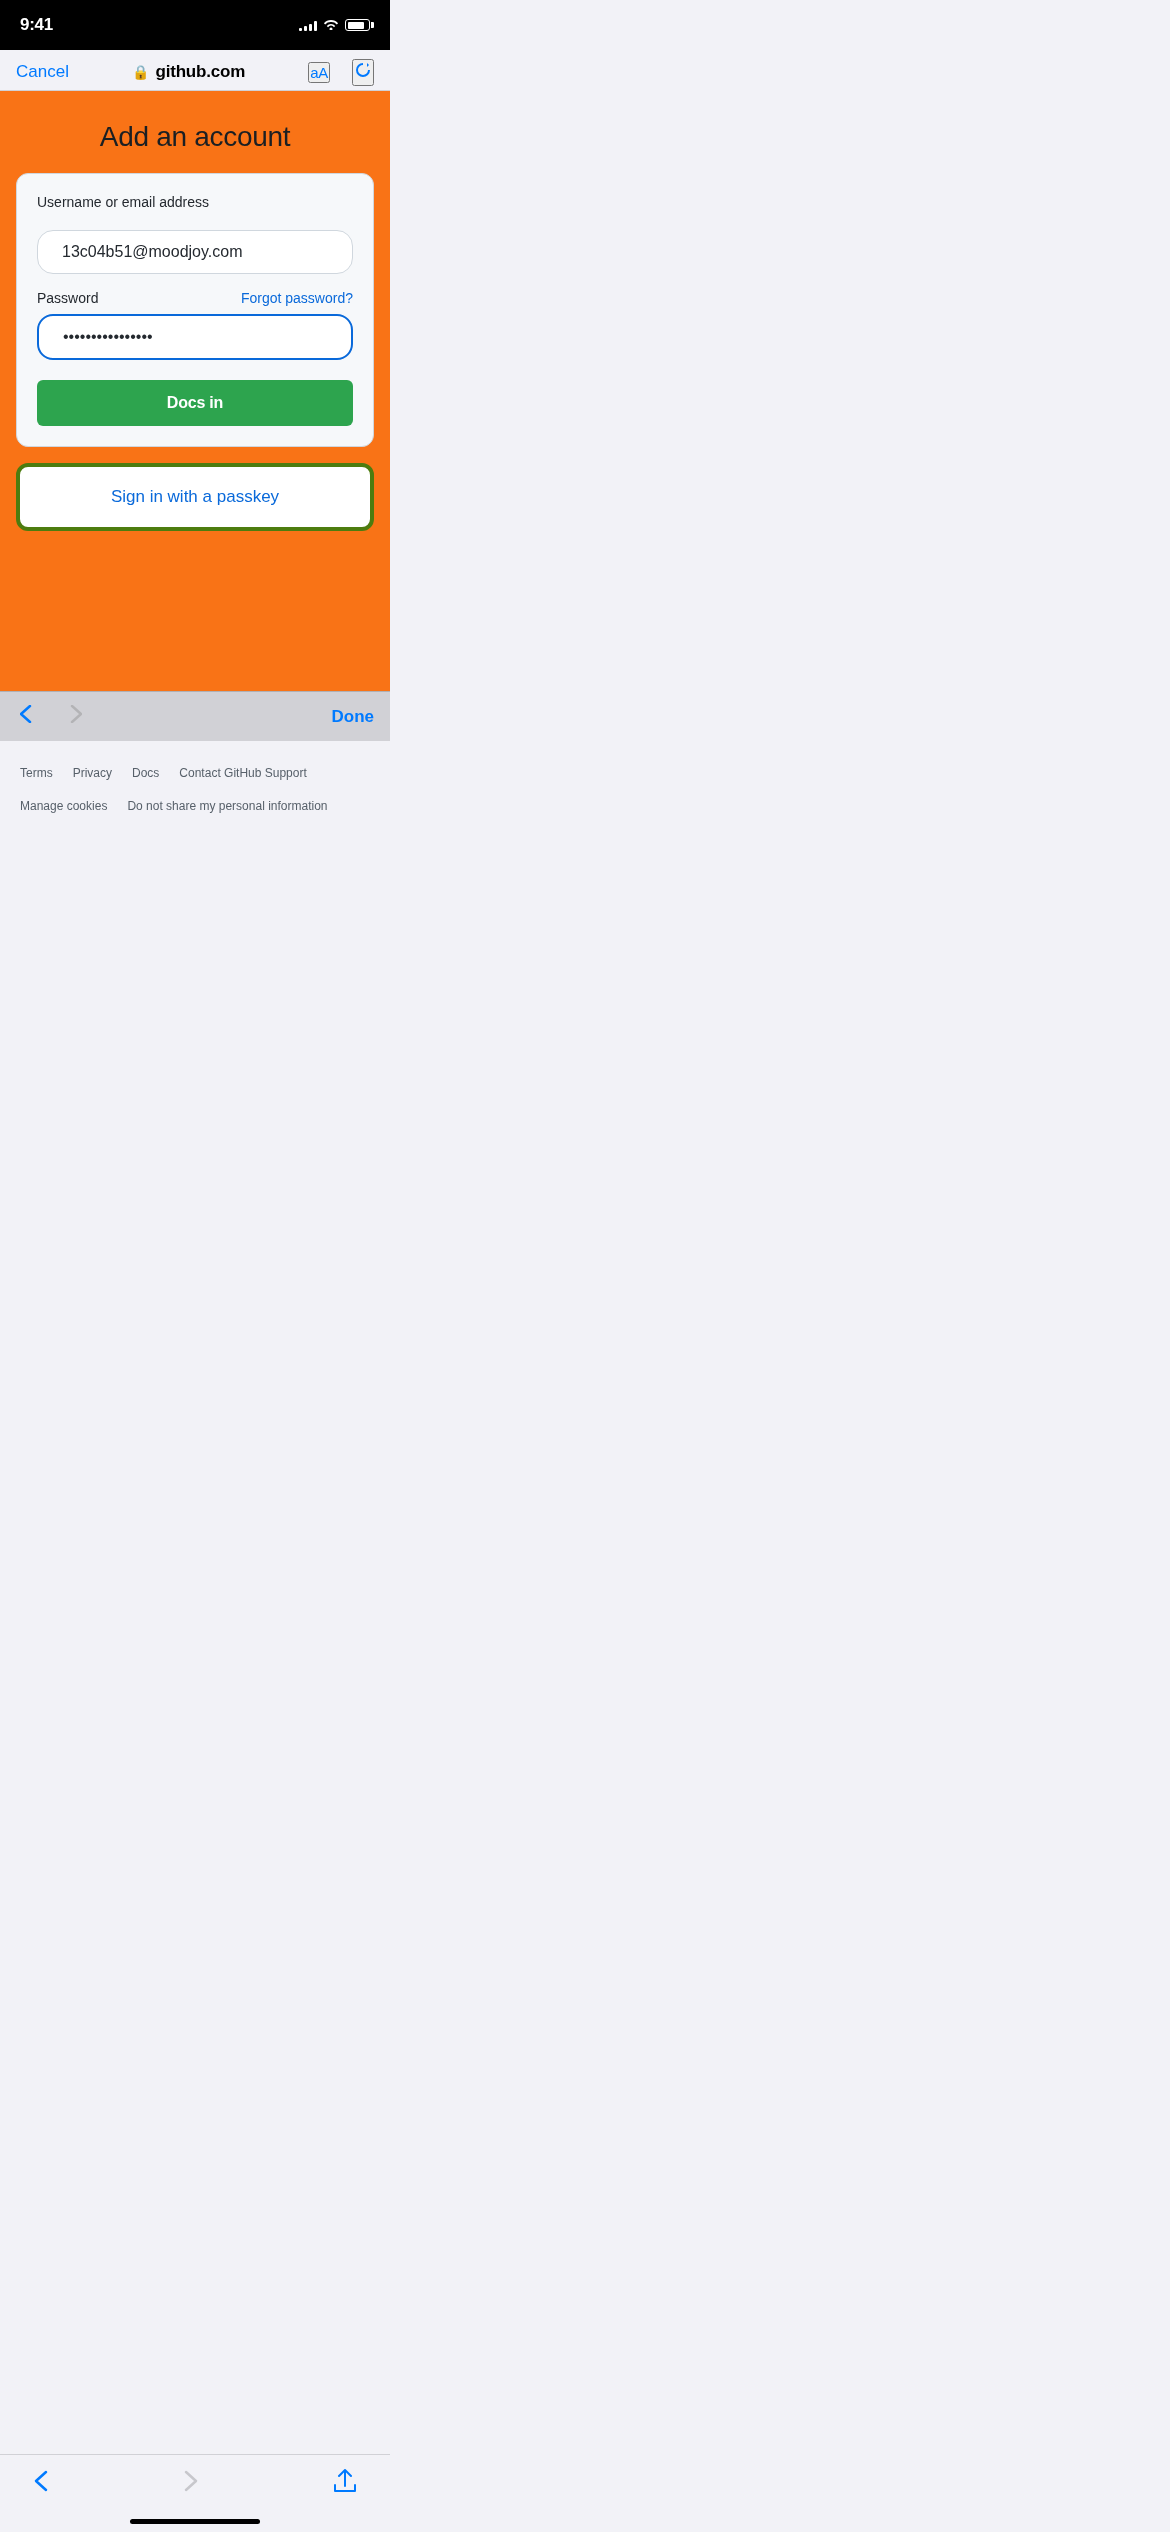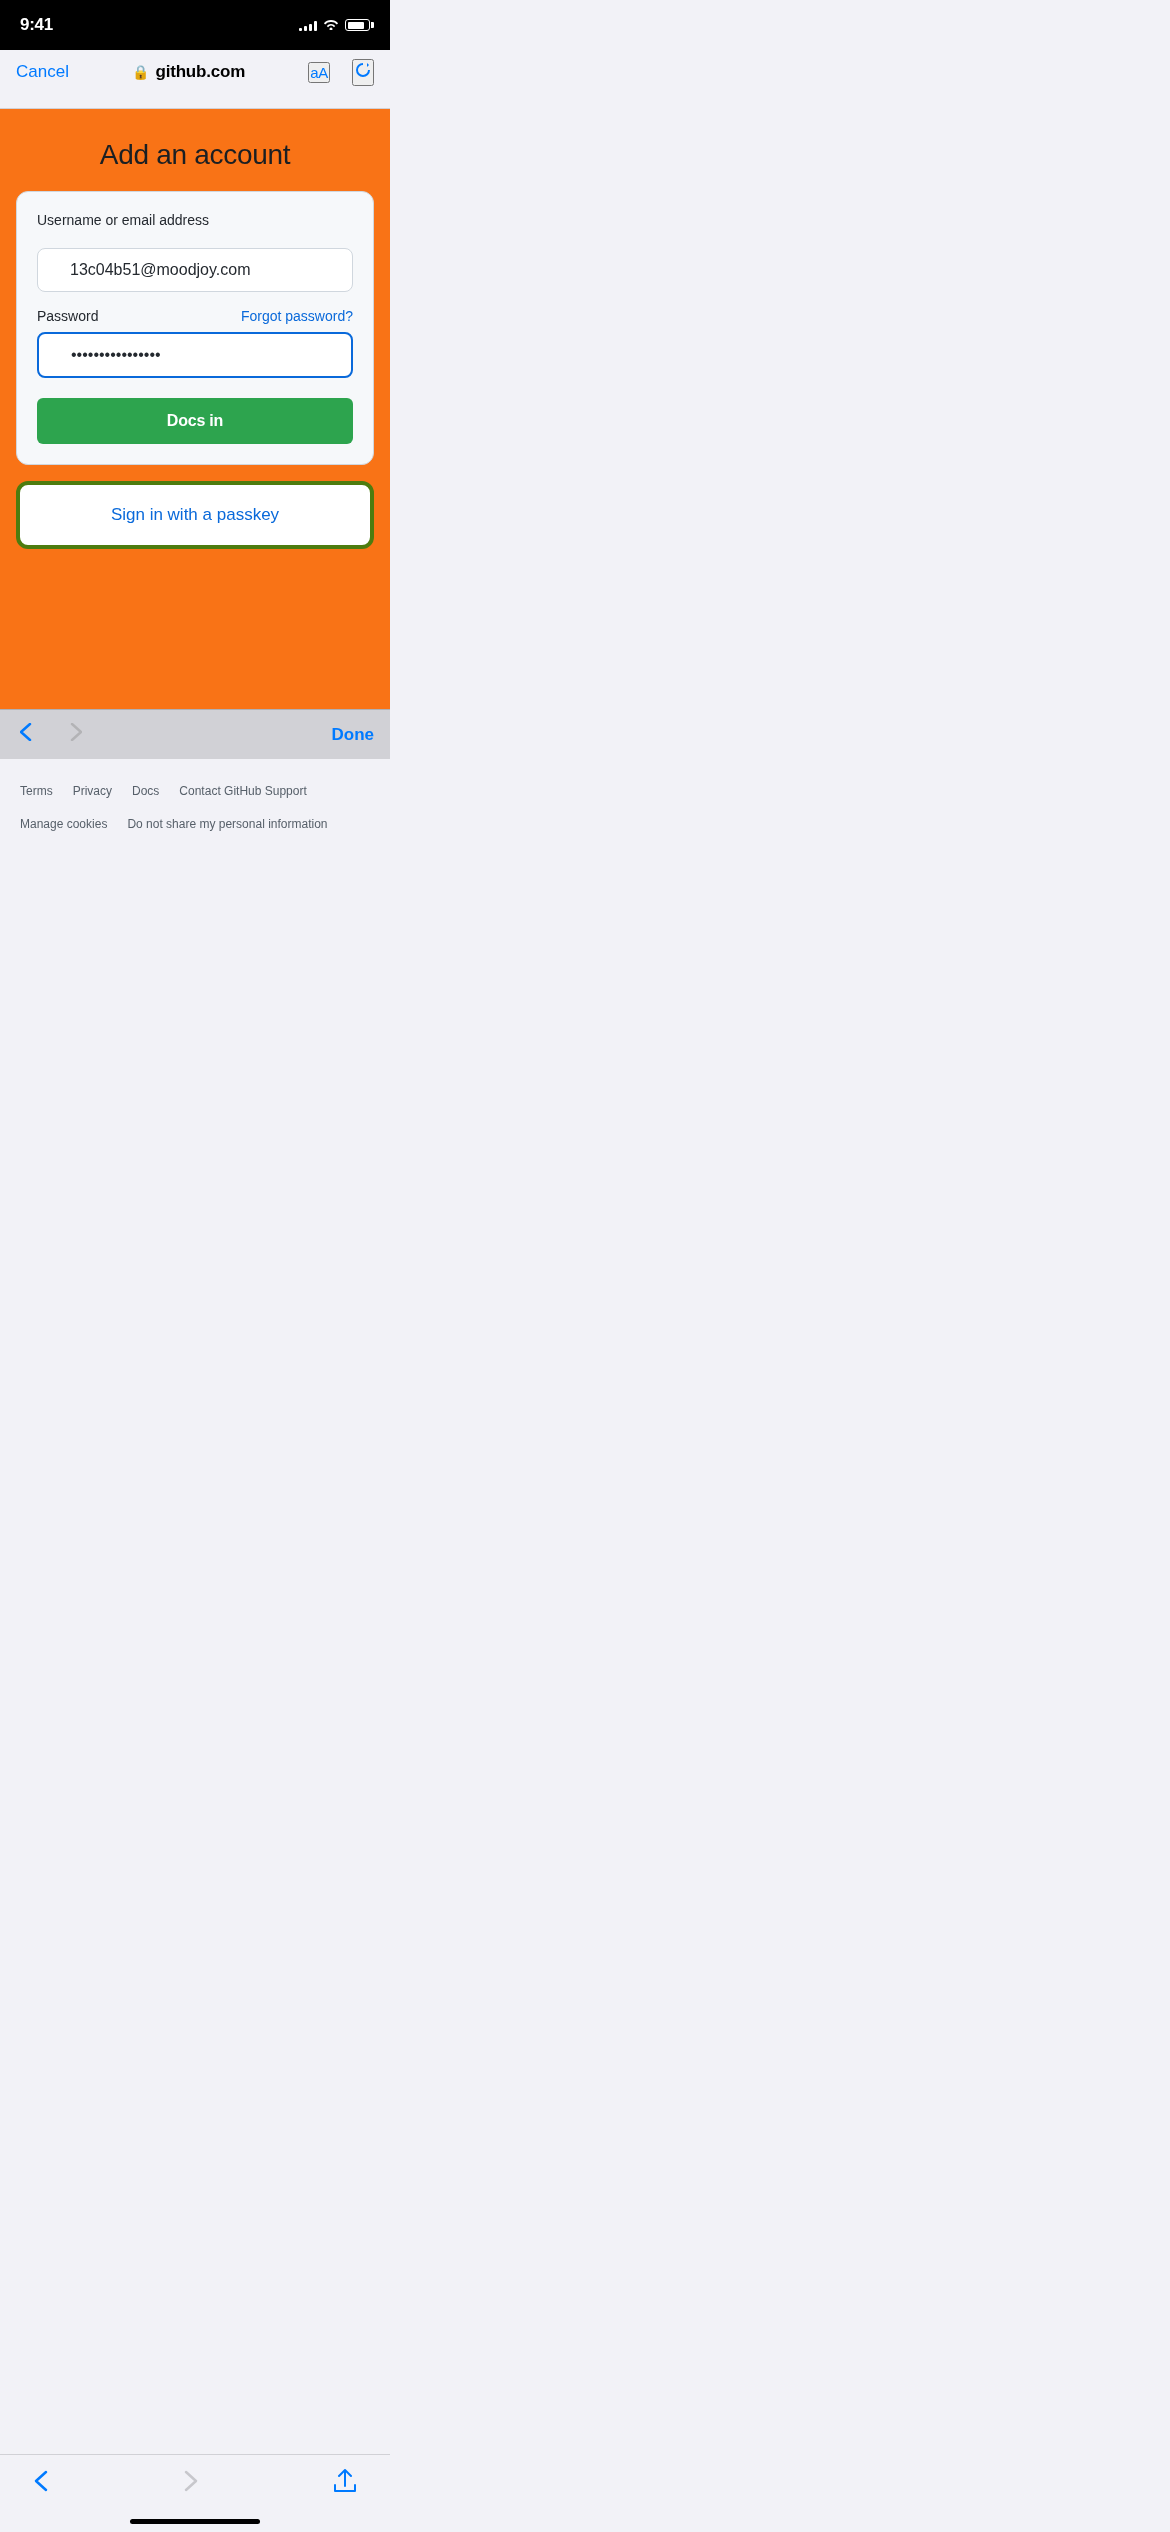--- a/index.html
+++ b/index.html
@@ -72,21 +72,21 @@
       height: 100%;
       width: 80%;
       background: #fff;
       border-radius: 1px;
     }
 
     
     .browser-chrome {
       background: #f2f2f7;
       border-bottom: 1px solid #d1d1d6;
-      padding: 8px 16px 22px;
+      padding: 8px 16px 4px;
     }
     .browser-toolbar {
       display: flex;
       align-items: center;
       justify-content: space-between;
     }
     .browser-cancel {
       color: #007aff;
       font-size: 17px;
       background: none;
@@ -158,24 +158,24 @@
     }
     .form-label {
       display: block;
       font-size: 14px;
       font-weight: 500;
       color: #24292f;
       margin-bottom: 20px;
     }
     .form-input {
       width: 100%;
-      padding: 12px 32px;
+      padding: 12px 24px;
       font-size: 16px;
       border: 1px solid #d0d7de;
-      border-radius: 8px;
+      border-radius: 16px;
       background: #fff;
       color: #24292f;
       outline: none;
     }
     .password-header {
       display: flex;
       justify-content: space-between;
       align-items: center;
       margin-bottom: 8px;
     }

